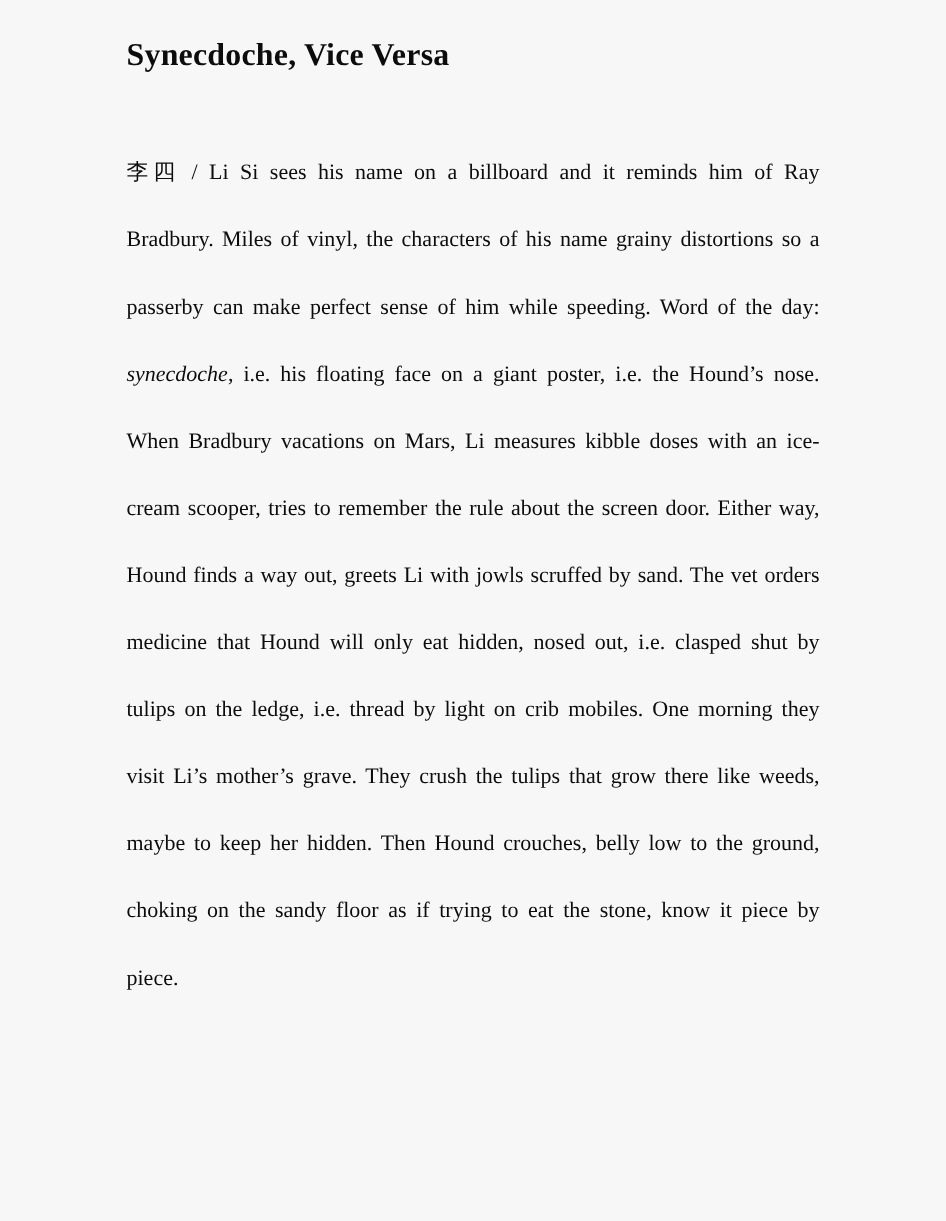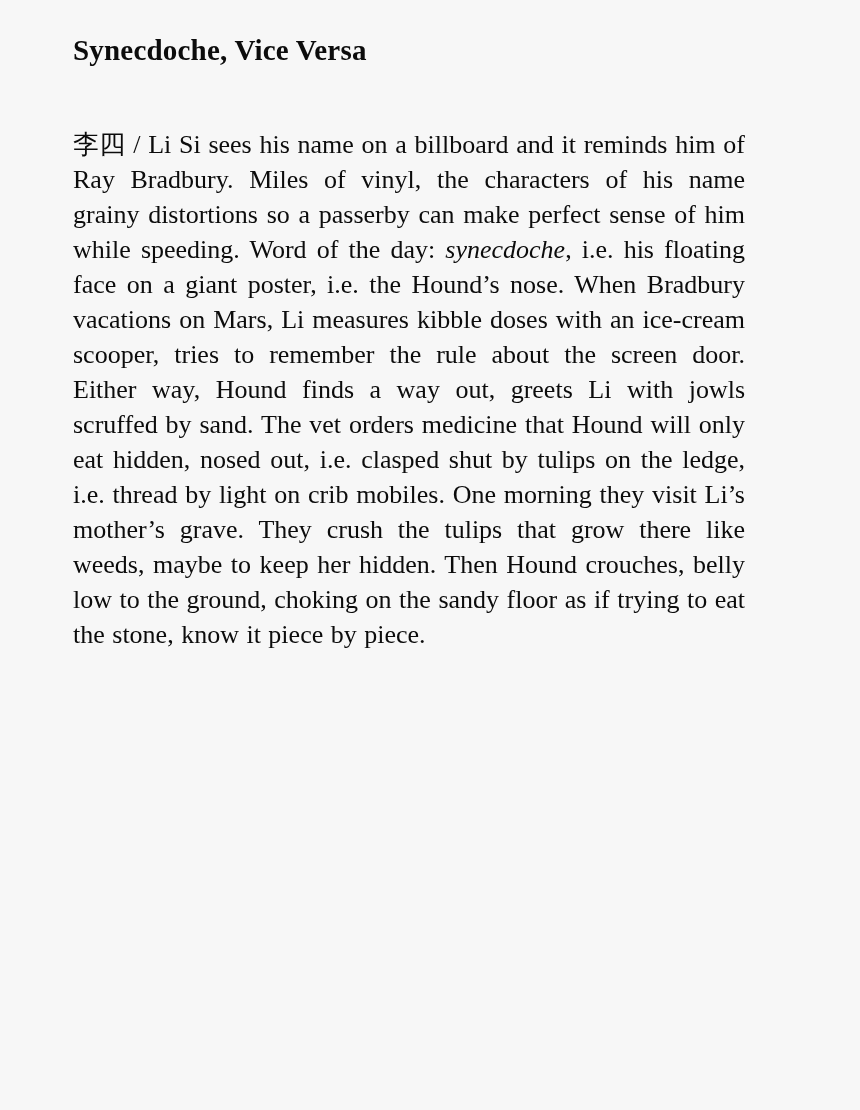--- a/index.html
+++ b/index.html
@@ -11,32 +11,32 @@
     height: 1110px;
     background: #f7f7f7;
     font-family: "Liberation Serif", "DejaVu Serif", serif;
     color: #0c0c0c;
     overflow: hidden;
   }
   .page {
     box-sizing: border-box;
     width: 860px;
     height: 1044px;
-    padding: 34px 115px 0 73px;
+    padding: 34px 115px 0 115px;
   }
   .poem-title {
     font-size: 29px;
     font-weight: bold;
     margin: 0 0 60px 0;
     letter-spacing: 0.2px;
     color: #0c0c0c;
   }
   .poem-body {
-    font-size: 26px;
-    line-height: 35px;
+    font-size: 20px;
+    line-height: 61px;
     text-align: justify;
     margin: 0;
     color: #0c0c0c;
     word-spacing: 1px;
   }
   .poem-body em {
     font-style: italic;
   }
 </style>
 </head>

